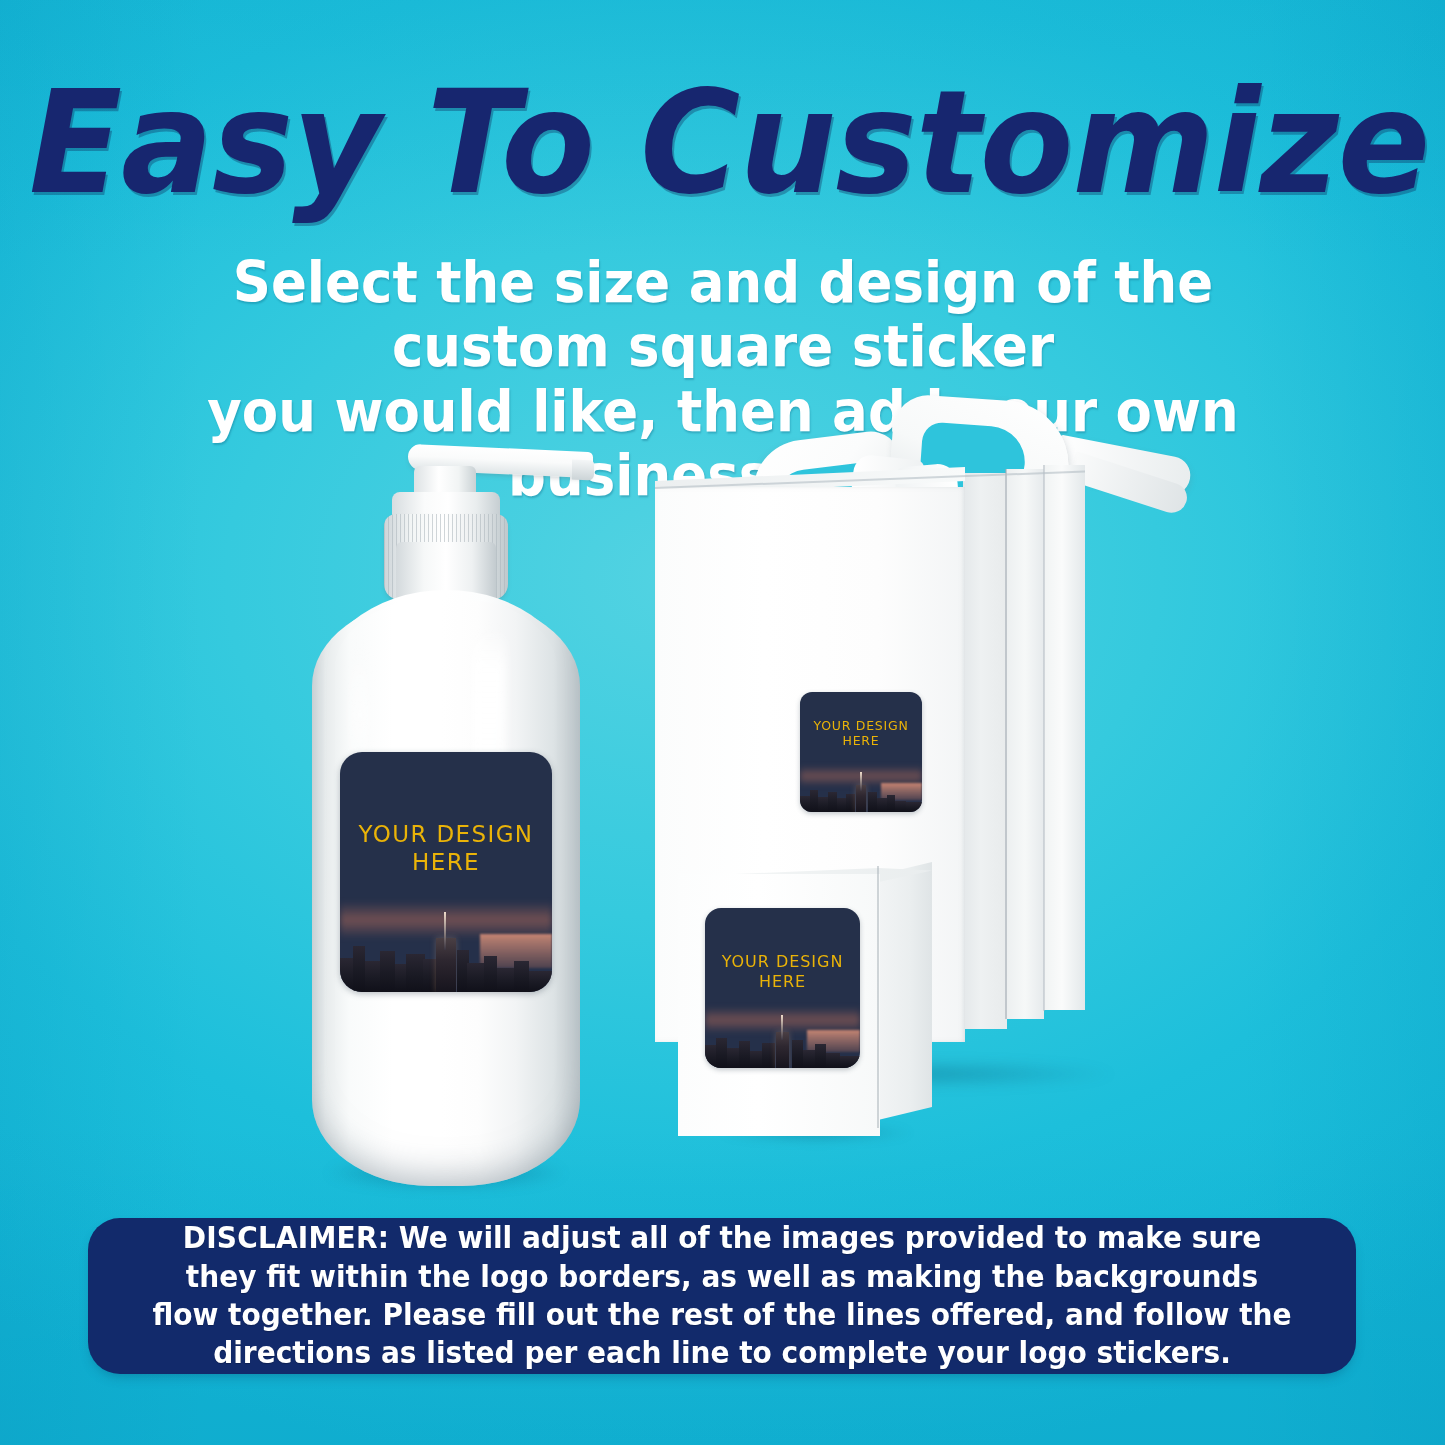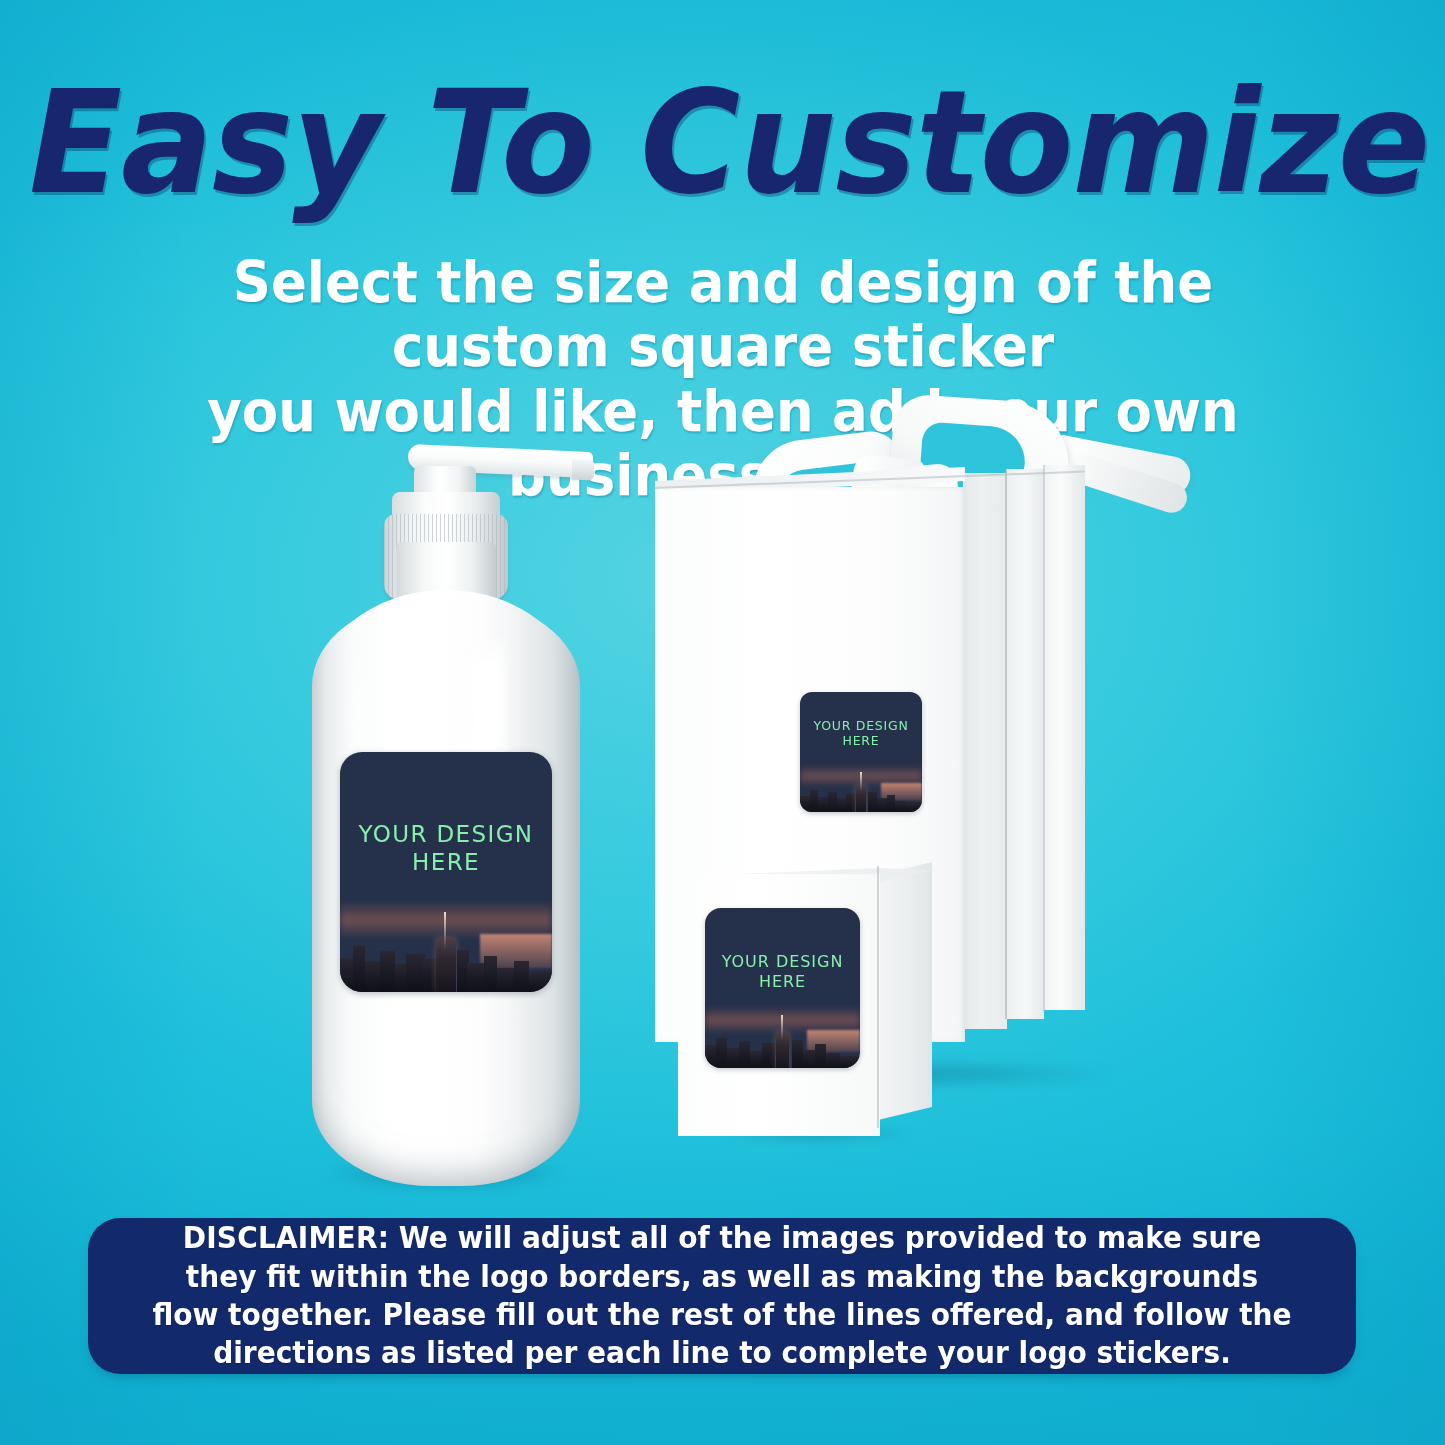--- a/index.html
+++ b/index.html
@@ -161,21 +161,21 @@
   }
   .sk-glow {
     position:absolute; left:0; right:0; bottom:22%;
     height:16%;
     background:linear-gradient(to bottom, rgba(255,120,90,.0), rgba(255,140,100,.35), rgba(255,120,90,0));
     filter:blur(3px);
   }
   .sk-text {
     position:absolute; left:0; right:0;
     text-align:center;
-    color:#86efac;
+    color:#eab308;
     font-family:"DejaVu Sans", sans-serif;
     font-weight:400;
     line-height:1.22;
     letter-spacing:.06em;
   }
 
   
   #sticker-bottle {
     position:absolute; left:44px; top:322px; width:212px; height:240px;
     border-radius:22px;

